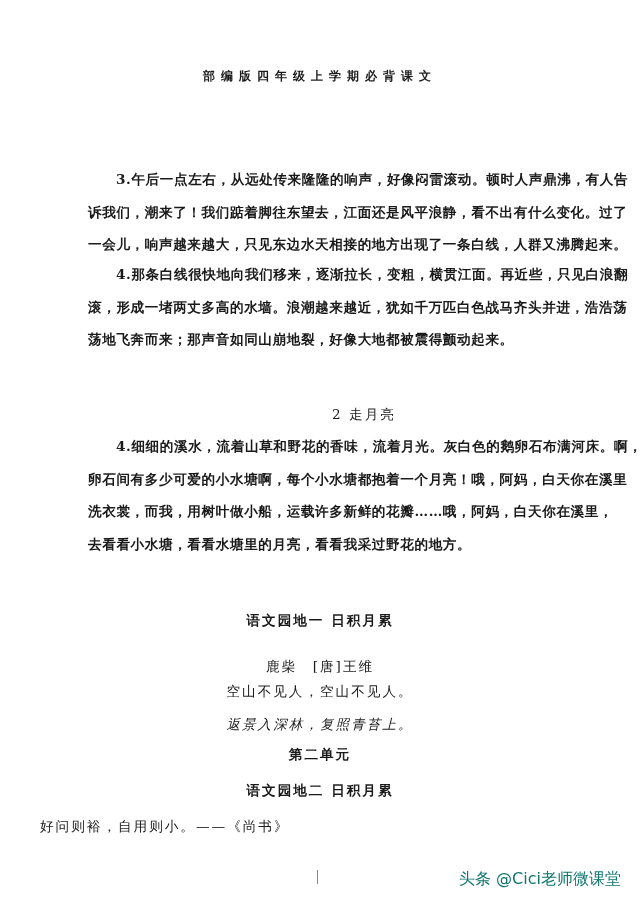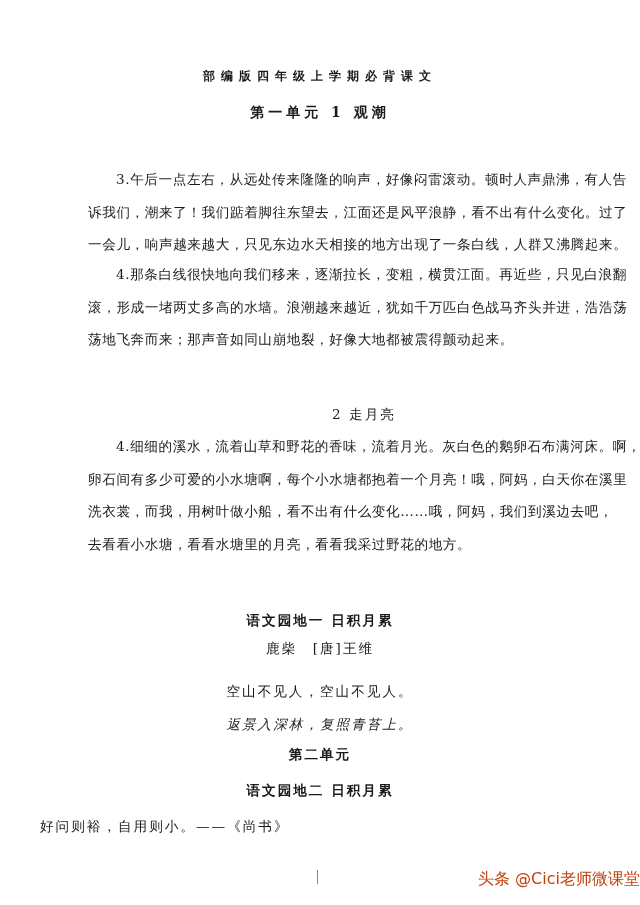--- a/index.html
+++ b/index.html
@@ -38,77 +38,76 @@
     .para {
       position: absolute;
       left: 60px;
       width: 535px;
       font-size: 13.6px;
       line-height: 32.5px;
       text-indent: 28px;
       text-align: justify;
       letter-spacing: 0.6px;
     }
-    .para .line { display: block; white-space: nowrap; }
+    .para .line { display: block; white-space: nowrap; font-weight: bold; }
     .center-line {
       left: 0; width: 640px;
       text-align: center;
       font-size: 13.6px;
       letter-spacing: 2px;
     }
     .bold { font-weight: bold; }
     .quote-line {
       left: 40px;
       font-size: 13.6px;
       letter-spacing: 2px;
     }
     .page-mark {
       left: 317px; top: 870px;
       width: 1px; height: 14px;
       background: #888;
     }
     .watermark {
-      left: 478px; top: 869px;
+      left: 459px; top: 869px;
       font-family: "DejaVu Sans", "Liberation Sans", sans-serif;
       font-size: 16px;
-      color: #c2410c;
+      color: #0f766e;
       text-shadow: 0 0 1px #fff;
     }
   </style>
 </head>
 <body>
 
 <div class="page">
 
   <div class="abs doc-title">部编版四年级上学期必背课文</div>
-  <div class="abs unit-title">第一单元 1 观潮</div>
 
   <div class="para" style="top:163px;">
     <span class="line" style="padding-left:28px;">3.午后一点左右，从远处传来隆隆的响声，好像闷雷滚动。顿时人声鼎沸，有人告</span>
     <span class="line">诉我们，潮来了！我们踮着脚往东望去，江面还是风平浪静，看不出有什么变化。过了</span>
     <span class="line">一会儿，响声越来越大，只见东边水天相接的地方出现了一条白线，人群又沸腾起来。</span>
   </div>
 
   <div class="para" style="top:258px;">
     <span class="line" style="padding-left:28px;">4.那条白线很快地向我们移来，逐渐拉长，变粗，横贯江面。再近些，只见白浪翻</span>
     <span class="line">滚，形成一堵两丈多高的水墙。浪潮越来越近，犹如千万匹白色战马齐头并进，浩浩荡</span>
     <span class="line">荡地飞奔而来；那声音如同山崩地裂，好像大地都被震得颤动起来。</span>
   </div>
 
   <div class="abs center-line" style="top:406px;margin-left:44px;">2 走月亮</div>
 
   <div class="para" style="top:430px;">
     <span class="line" style="padding-left:28px;">4.细细的溪水，流着山草和野花的香味，流着月光。灰白色的鹅卵石布满河床。啊，</span>
     <span class="line">卵石间有多少可爱的小水塘啊，每个小水塘都抱着一个月亮！哦，阿妈，白天你在溪里</span>
-    <span class="line">洗衣裳，而我，用树叶做小船，看不出有什么变化……哦，阿妈，我们到溪边去吧，</span>
+    <span class="line">洗衣裳，而我，用树叶做小船，运载许多新鲜的花瓣……哦，阿妈，白天你在溪里，</span>
     <span class="line">去看看小水塘，看看水塘里的月亮，看看我采过野花的地方。</span>
   </div>
 
   <div class="abs center-line bold" style="top:612px;">语文园地一 日积月累</div>
-  <div class="abs center-line" style="top:640px;">鹿柴　[唐]王维</div>
+  <div class="abs center-line" style="top:658px;">鹿柴　[唐]王维</div>
   <div class="abs center-line" style="top:683px;">空山不见人，空山不见人。</div>
   <div class="abs center-line" style="top:716px;font-style:italic;">返景入深林，复照青苔上。</div>
 
   <div class="abs center-line bold" style="top:746px;">第二单元</div>
   <div class="abs center-line bold" style="top:782px;">语文园地二 日积月累</div>
   <div class="abs quote-line" style="top:818px;">好问则裕，自用则小。——《尚书》</div>
 
   <div class="abs page-mark"></div>
   <div class="abs watermark">头条 @Cici老师微课堂</div>
 

